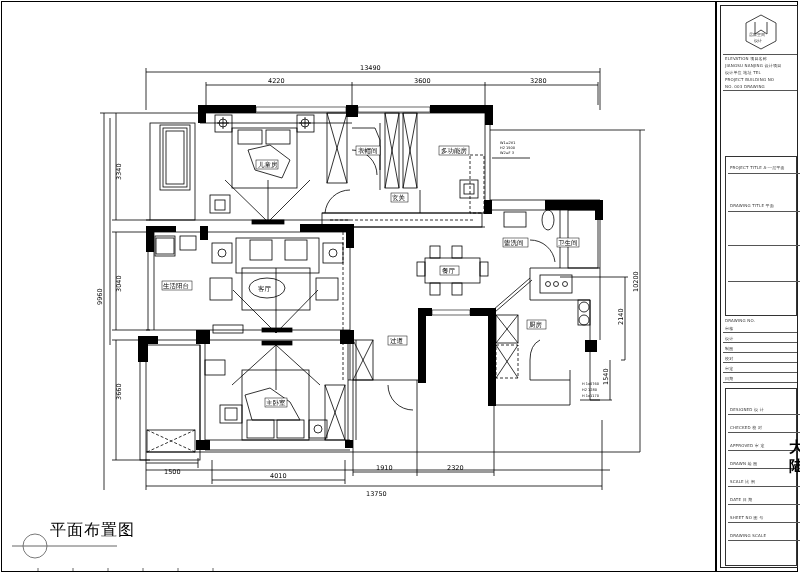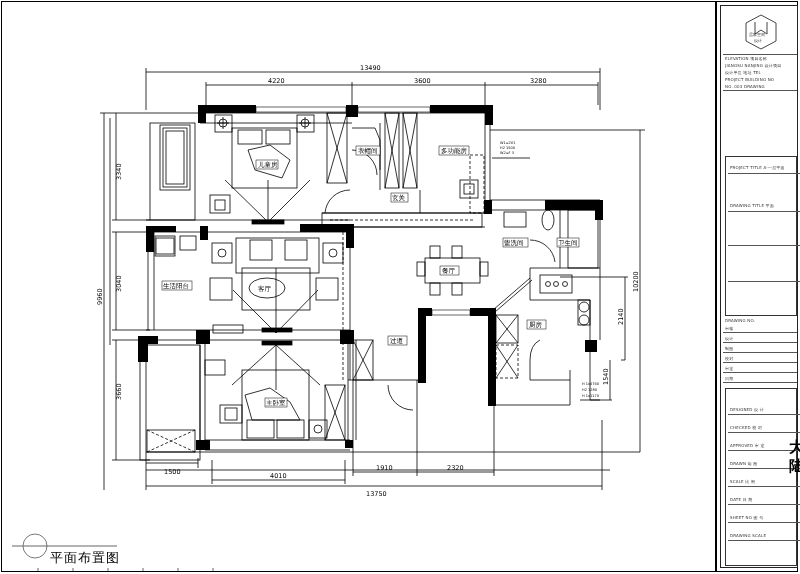--- a/index.html
+++ b/index.html
@@ -9,21 +9,21 @@
   .tb-inner{position:absolute;left:3px;top:3px;width:78px;height:563px;border:1px solid #222;box-sizing:border-box;}
   .tb-text{position:absolute;font-size:4px;color:#333;white-space:nowrap;left:4px;letter-spacing:0.2px;}
   .tb-line{position:absolute;left:2px;width:74px;height:0;border-top:1px solid #555;}
   .tb-box{position:absolute;left:4px;width:72px;border:1px solid #333;box-sizing:border-box;}
   .logo{position:absolute;left:22px;top:8px;width:36px;height:36px;}
   .logo-text{position:absolute;font-size:4px;color:#333;left:30px;}
   .sig{position:absolute;left:40px;top:436px;font-family:"DejaVu Serif",serif;font-weight:bold;font-size:15px;color:#000;margin-left:32px;}
   svg.plan{position:absolute;left:0;top:0;}
   .lbl{font-size:6.5px;fill:#000;}
   .dim{font-size:6.5px;fill:#000;}
-  .title-main{position:absolute;left:50px;top:520px;font-size:13px;color:#000;letter-spacing:1px;margin-top:29px;}
+  .title-main{position:absolute;left:50px;top:520px;font-size:16px;color:#000;letter-spacing:1px;}
 </style>
 </head>
 <body>
 
 <div class="frame"></div>
 
 <svg class="plan" width="715" height="574" viewBox="0 0 715 574">
   <g stroke="#000" fill="none" stroke-width="0.8">
 
     <line x1="146" y1="72" x2="600" y2="72"></line>

